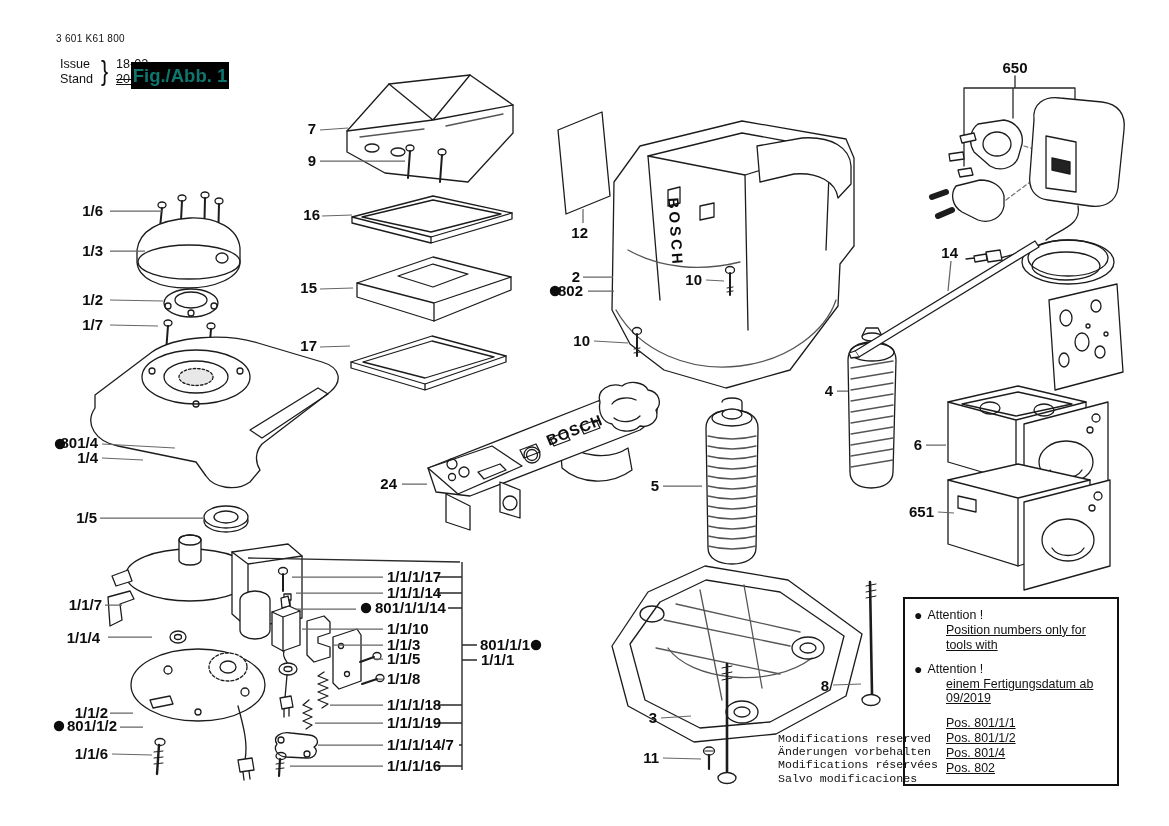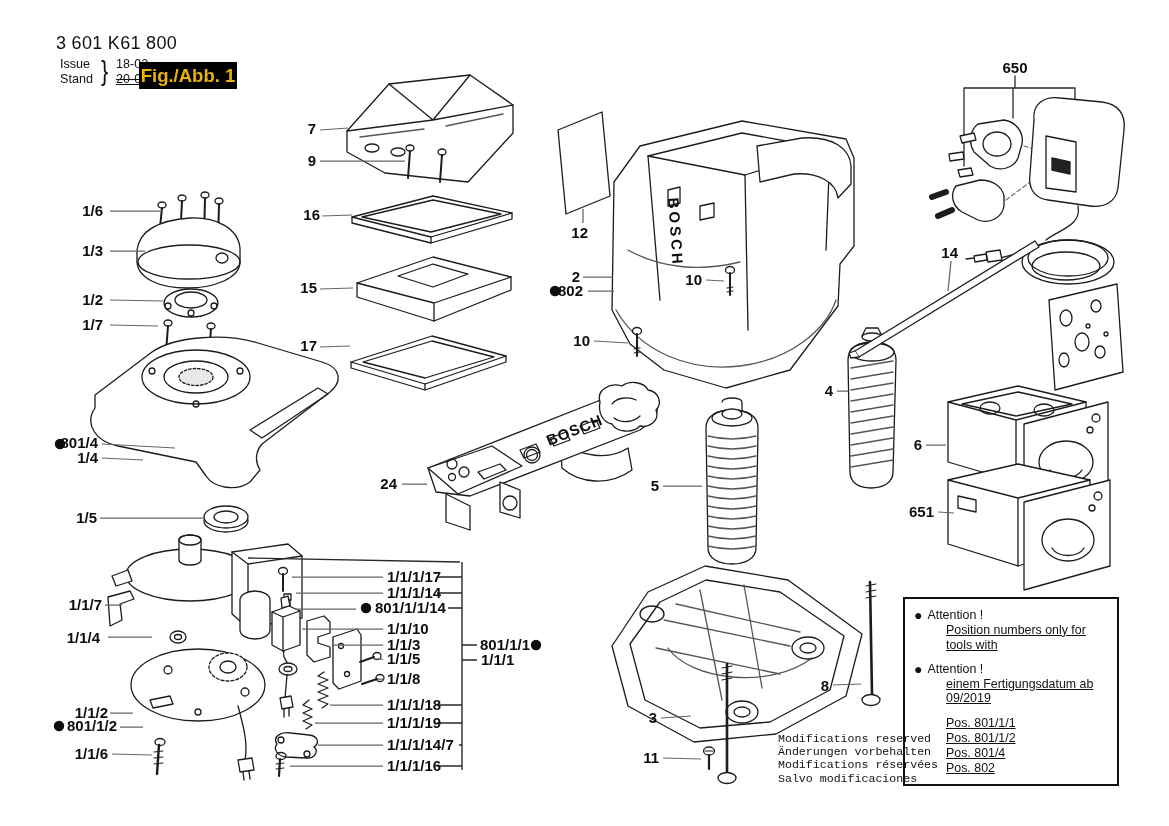--- a/index.html
+++ b/index.html
@@ -1,25 +1,25 @@
 <!DOCTYPE html>
 <html><head>
 <meta charset="utf-8">
 <style>
   html,body{margin:0;padding:0;background:#fff;}
   #stage{position:relative;width:1169px;height:826px;background:#fff;overflow:hidden;
          font-family:"Liberation Sans",sans-serif;color:#111;}
   .abs{position:absolute;}
-  #part-number{left:56px;top:33px;font-size:18px;letter-spacing:.3px;}
+  #part-number{left:56px;top:33px;font-size:10px;letter-spacing:.3px;}
   #rev-block{left:60px;top:56px;font-size:12.6px;display:flex;align-items:center;gap:6px;line-height:1.18;}
   #rev-block .labels span{display:block;}
   #rev-block .brace{font-size:27px;font-weight:400;transform:scaleX(.8);margin:0 1px;}
   #rev-block .values span{display:block;}
   .strike{text-decoration:underline line-through;}
-  #fig-box{left:139px;top:62px;width:98px;height:27px;background:#000;color:#eab308;
+  #fig-box{left:131px;top:62px;width:98px;height:27px;background:#000;color:#0f766e;
            font-weight:bold;font-size:18.5px;display:flex;align-items:center;justify-content:center;}
   #diagram-svg{left:0;top:0;}
   #diagram-svg text{font-family:"Liberation Sans",sans-serif;font-weight:bold;font-size:15px;fill:#0d0d0d;}
   #mod-note{left:778px;top:732px;font-size:11.6px;line-height:1.14;font-family:Liberation Mono, monospace;}
   #attention-box{left:903px;top:597px;width:216px;border:2px solid #111;box-sizing:border-box;
                  padding:7px 8px 8px 9px;font-size:12.4px;line-height:1.2;}
   .att-title{display:flex;align-items:center;gap:5px;margin-top:2px;}
   .att-dot{font-size:14px;line-height:1;}
   .att-line,.att-pos{margin-left:32px;text-decoration:underline;}
   .att-positions{margin-top:10px;}

